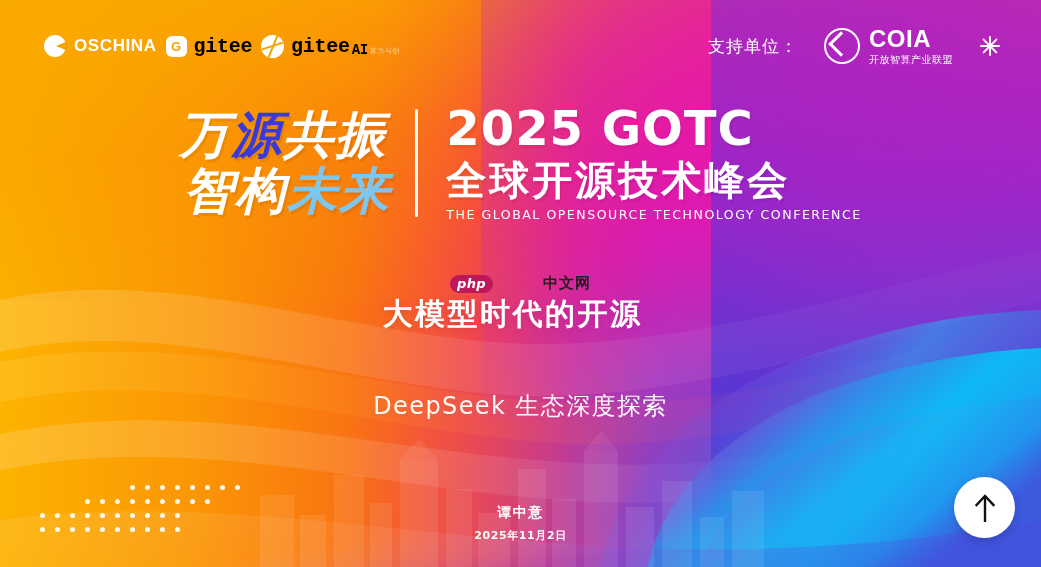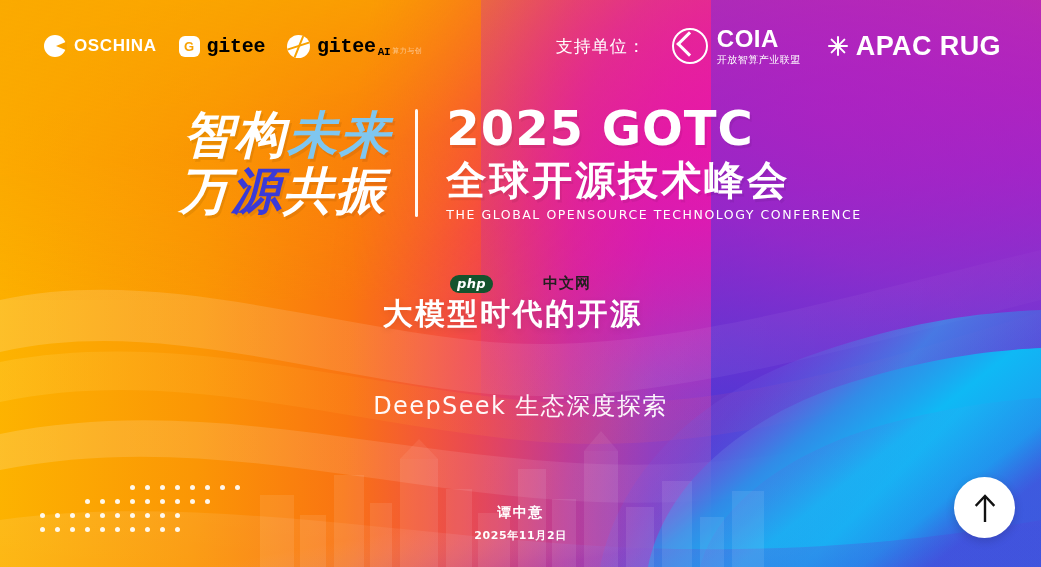--- a/index.html
+++ b/index.html
@@ -54,21 +54,21 @@
     background:#ffffff;opacity:.92;
   }
 
   
   .header{
     position:absolute;left:0;top:0;right:0;height:92px;
     display:flex;align-items:center;
     padding:0 40px 0 44px;
     box-sizing:border-box;
   }
-  .brand-row{display:flex;align-items:center;gap:22px;}
+  .brand-row{display:flex;align-items:center;gap:9px;}
 
   .logo-oschina{display:flex;align-items:center;gap:8px;}
   .oschina-mark{
     width:22px;height:22px;border-radius:50%;
     background:#fff;position:relative;
   }
   .oschina-mark::after{
     content:"";position:absolute;right:-1px;top:50%;
     transform:translateY(-50%);
     width:11px;height:9px;background:#f8a200;
@@ -188,21 +188,21 @@
     font-family:"DejaVu Sans","Liberation Sans",sans-serif;
   }
 
   
   .watermark{
     position:absolute;left:0;right:0;top:274px;
     display:flex;justify-content:center;align-items:center;gap:6px;
     pointer-events:none;
   }
   .wm-php{
-    background:#14532d;color:#fff;border-radius:9px;
+    background:#be185d;color:#fff;border-radius:9px;
     font-size:13px;font-weight:700;font-style:italic;
     padding:1px 7px 2px;letter-spacing:.3px;
     font-family:"DejaVu Sans","Liberation Sans",sans-serif;
   }
   .wm-cn{
     color:#231f20;font-size:15px;font-weight:700;letter-spacing:1px;
     font-family:Liberation Sans, sans-serif;
     margin-left:44px;
   }
 
@@ -376,21 +376,21 @@
 
       <div class="logo-gitee">
         <span class="gitee-mark">G</span>
         <span class="gitee-text">gitee</span>
       </div>
 
       <div class="logo-giteeai">
         <span class="giteeai-mark"></span>
         <span class="giteeai-wrap">
           <span class="gitee-text">gitee</span>
-          <span class="gitee-text" style="font-size:11px;">AI</span>
+          <span class="gitee-text" style="font-size:14px;">AI</span>
           <span class="giteeai-sub">算力与创</span>
         </span>
       </div>
     </div>
 
     <div class="support">
       <span class="support-label">支持单位：</span>
 
       <div class="coia">
         <span class="coia-mark"></span>
@@ -401,35 +401,34 @@
       </div>
 
       <div class="apac">
         <span class="apac-line">
           <span class="apac-flake">
             <i style="transform:translate(-50%,-50%) rotate(0deg)"></i>
             <i style="transform:translate(-50%,-50%) rotate(45deg)"></i>
             <i style="transform:translate(-50%,-50%) rotate(90deg)"></i>
             <i style="transform:translate(-50%,-50%) rotate(135deg)"></i>
           </span>
-          <span class="apac-name">APAC RUG</span>
         </span>
       </div>
     </div>
   </div>
 
   <div class="hero">
     <div class="hero-inner">
 
       <div class="slogan">
+        <div class="slogan-line l1">
+          <span class="s-white">万</span><span class="s-blue">源</span><span class="s-white">共振</span>
+        </div>
         <div class="slogan-line l2">
           <span class="s-white">智构</span><span class="s-cyan">未来</span>
-        </div>
-        <div class="slogan-line l1">
-          <span class="s-white">万</span><span class="s-blue">源</span><span class="s-white">共振</span>
         </div>
       </div>
 
       <div class="divider"></div>
 
       <div class="gotc">
         <div class="gotc-top">2025 GOTC</div>
         <div class="gotc-mid">全球开源技术峰会</div>
         <div class="gotc-sub">THE GLOBAL OPENSOURCE TECHNOLOGY CONFERENCE</div>
       </div>

